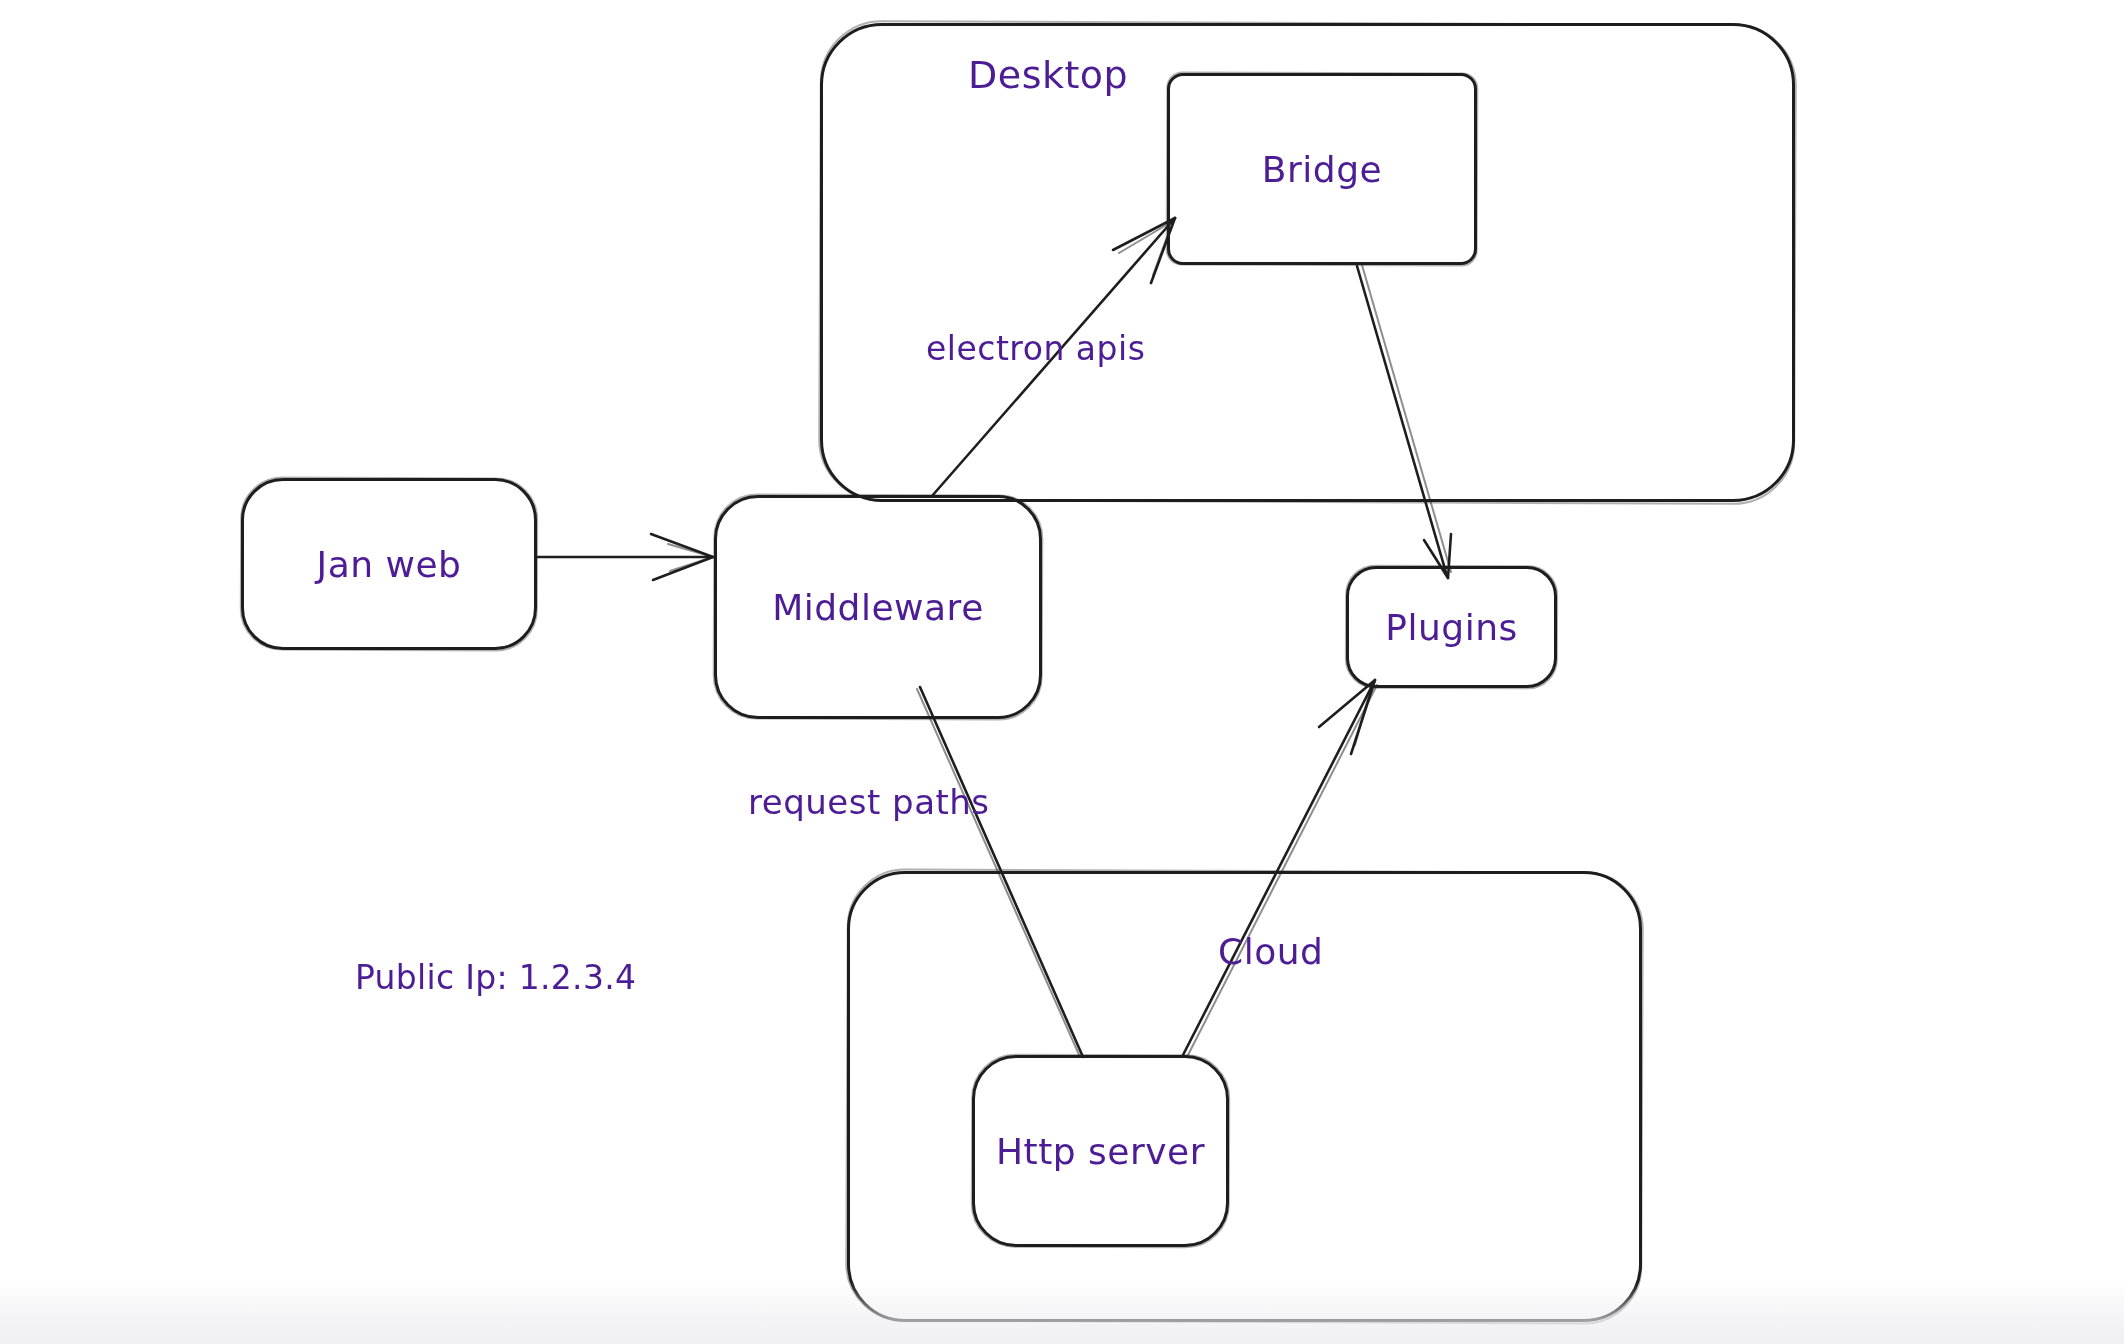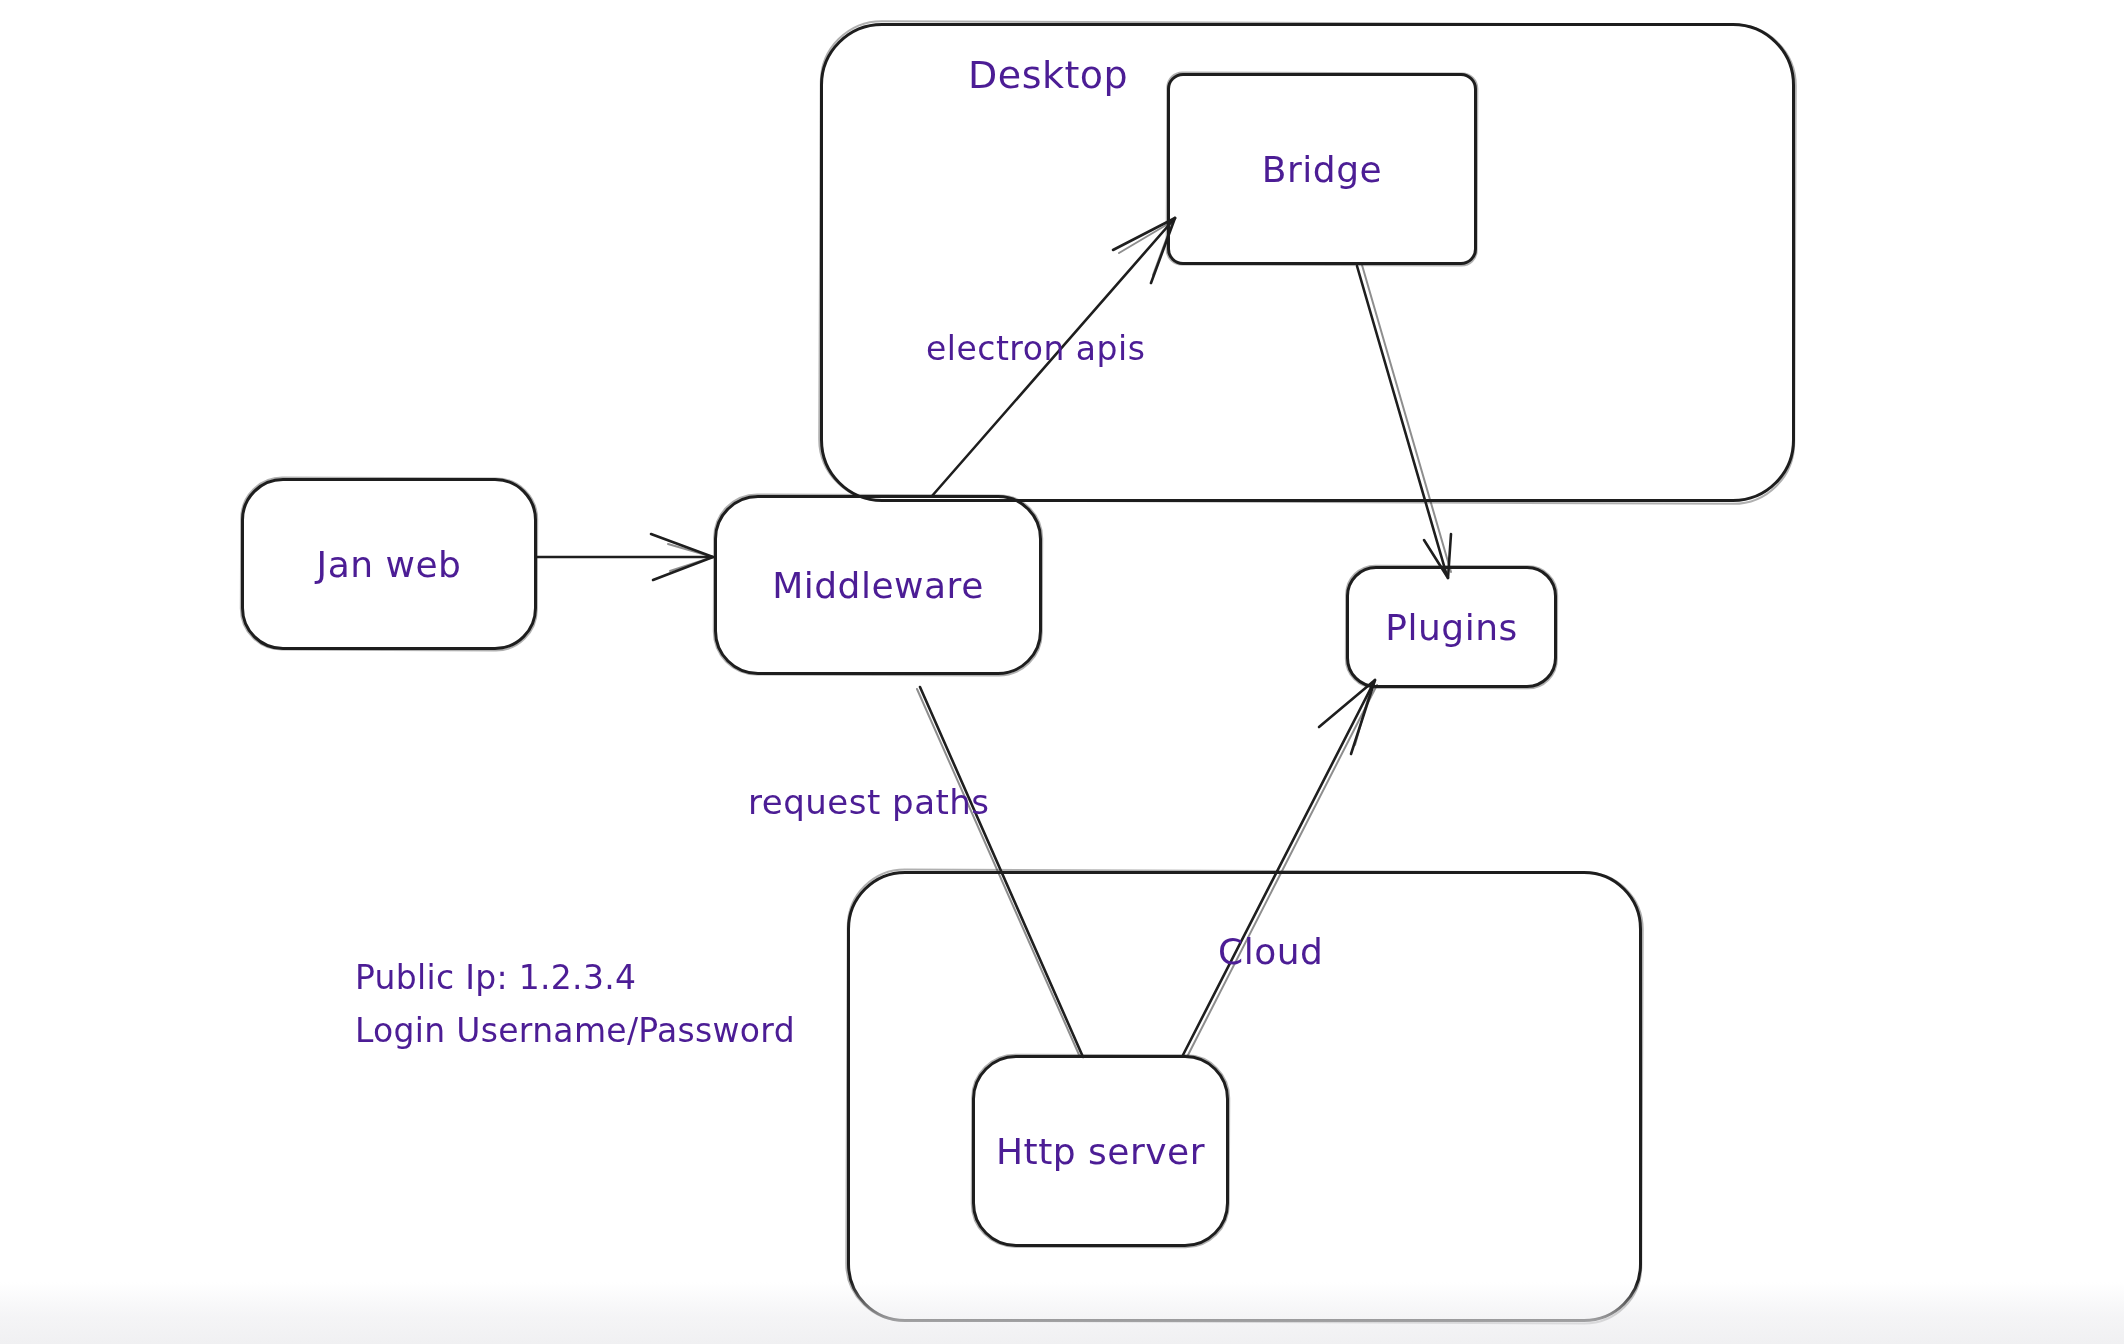--- a/index.html
+++ b/index.html
@@ -94,21 +94,21 @@
     bottom: 0;
     width: 100%;
     height: 62px;
     background: linear-gradient(180deg, rgba(238,238,241,0) 0%, rgba(236,236,239,0.55) 55%, #f0f0f2 100%);
     pointer-events: none;
   }
   
   #box-desktop    { left: 820px;  top: 23px;   width: 975px; height: 479px; border-radius: 62px; }
   #box-cloud      { left: 847px;  top: 871px;  width: 795px; height: 451px; border-radius: 58px; }
   #node-jan-web   { left: 241px;  top: 478px;  width: 296px; height: 172px; border-radius: 42px; }
-  #node-middleware{ left: 714px;  top: 495px;  width: 328px; height: 180px; border-radius: 44px; }
+  #node-middleware{ left: 714px;  top: 495px;  width: 328px; height: 224px; border-radius: 44px; }
   #node-bridge    { left: 1167px; top: 73px;   width: 310px; height: 192px; border-radius: 16px; }
   #node-plugins   { left: 1346px; top: 566px;  width: 211px; height: 122px; border-radius: 30px; }
   #node-http      { left: 972px;  top: 1055px; width: 257px; height: 192px; border-radius: 44px; }
   #label-desktop  { left: 145px; top: 27px; }
   #label-cloud    { left: 368px; top: 57px; font-size: 36px; }
   #edge-label-electron-apis { left: 926px; top: 329px; }
   #edge-label-request-paths { left: 748px; top: 782px; font-size: 34px; }
 </style>
 </head>
 <body>
@@ -181,18 +181,17 @@
   <div class="shape node" id="node-http">
     <span class="node-label">Http server</span>
   </div>
 
   <div class="edge-label" id="edge-label-electron-apis">electron apis</div>
 
   <div class="edge-label" id="edge-label-request-paths">request paths</div>
 
   <div class="annotation">
     <div>Public Ip: 1.2.3.4</div>
-    <div>Login Username/Password</div>
   </div>
 
   <div class="bottom-fade"></div>
 
 </div>
 
 </body></html>

